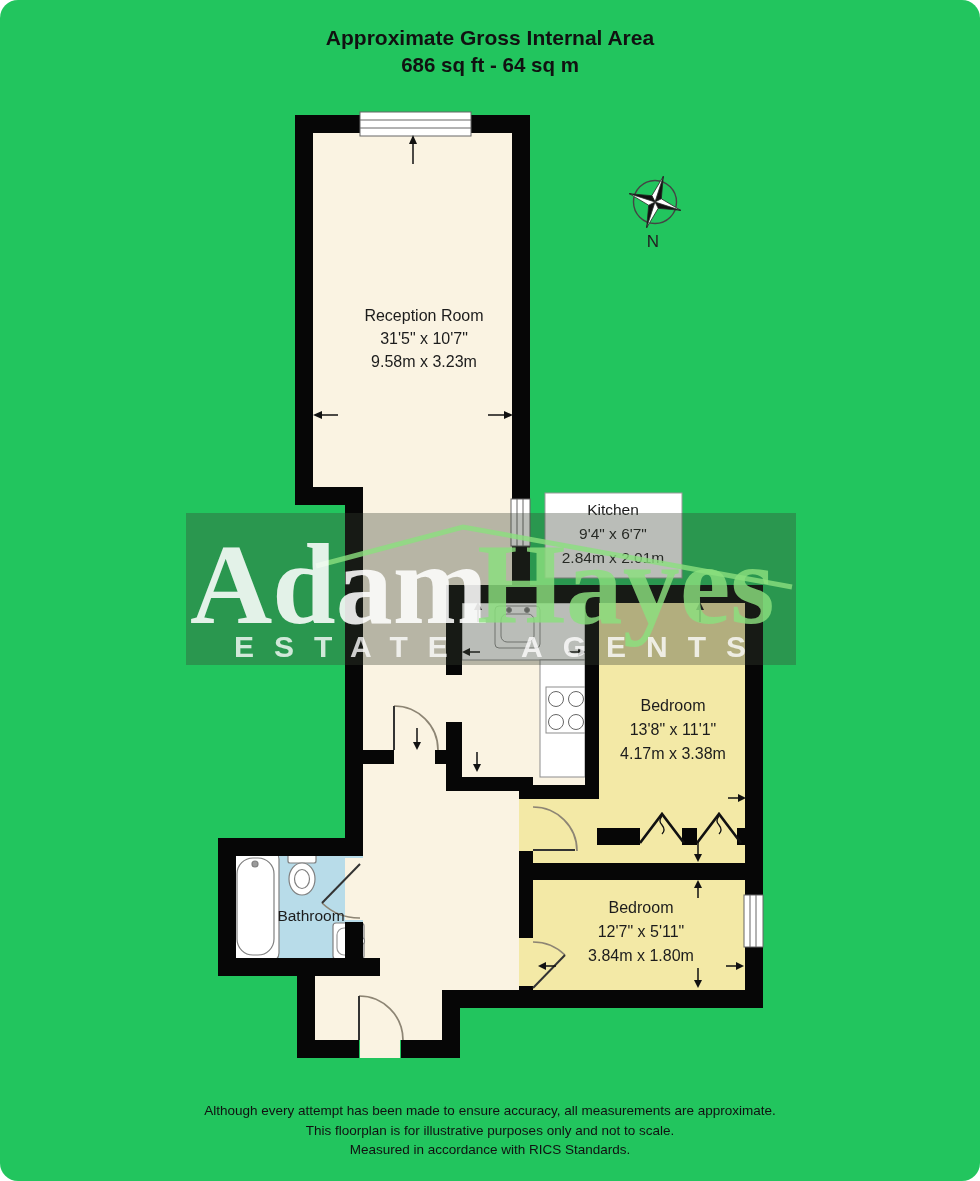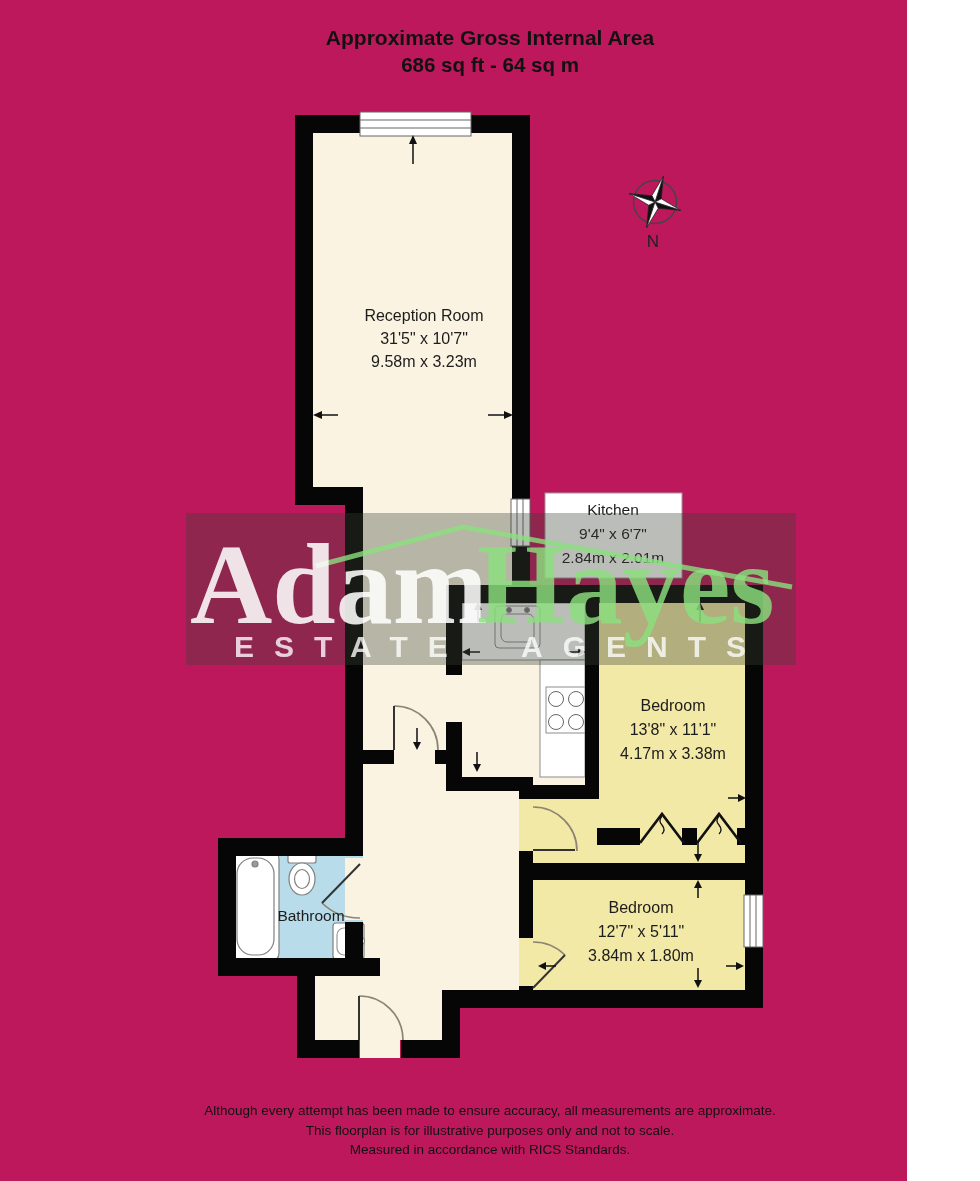--- a/index.html
+++ b/index.html
@@ -1,17 +1,17 @@
 <!DOCTYPE html>
 <html><head>
 <meta charset="utf-8">
 <style>
   html,body{margin:0;padding:0;background:#ffffff;}
-  .page{position:relative;width:907px;height:1181px;background:#be185d;overflow:hidden;
-        font-family:"Liberation Sans",sans-serif;}
+  .page{position:relative;width:980px;height:1181px;background:#22c55e;overflow:hidden;
+        font-family:"Liberation Sans",sans-serif;border-radius:18px;}
   svg text{font-family:"Liberation Sans",sans-serif;}
   .ttl{font-weight:bold;font-size:21px;fill:#111;}
   .ttl2{font-weight:bold;font-size:20.5px;fill:#111;}
   .room{font-size:16px;fill:#1c1c1c;}
   .room-s{font-size:15.5px;fill:#1c1c1c;}
   .foot{font-size:13.5px;fill:#111;}
   .wm-word{font-family:"Liberation Serif",serif;font-weight:bold;font-size:114px;}
   .wm-tag{font-family:"Liberation Sans",sans-serif;font-weight:bold;font-size:30px;
           letter-spacing:20px;word-spacing:26px;}
   .nlbl{font-size:17px;fill:#222;}

